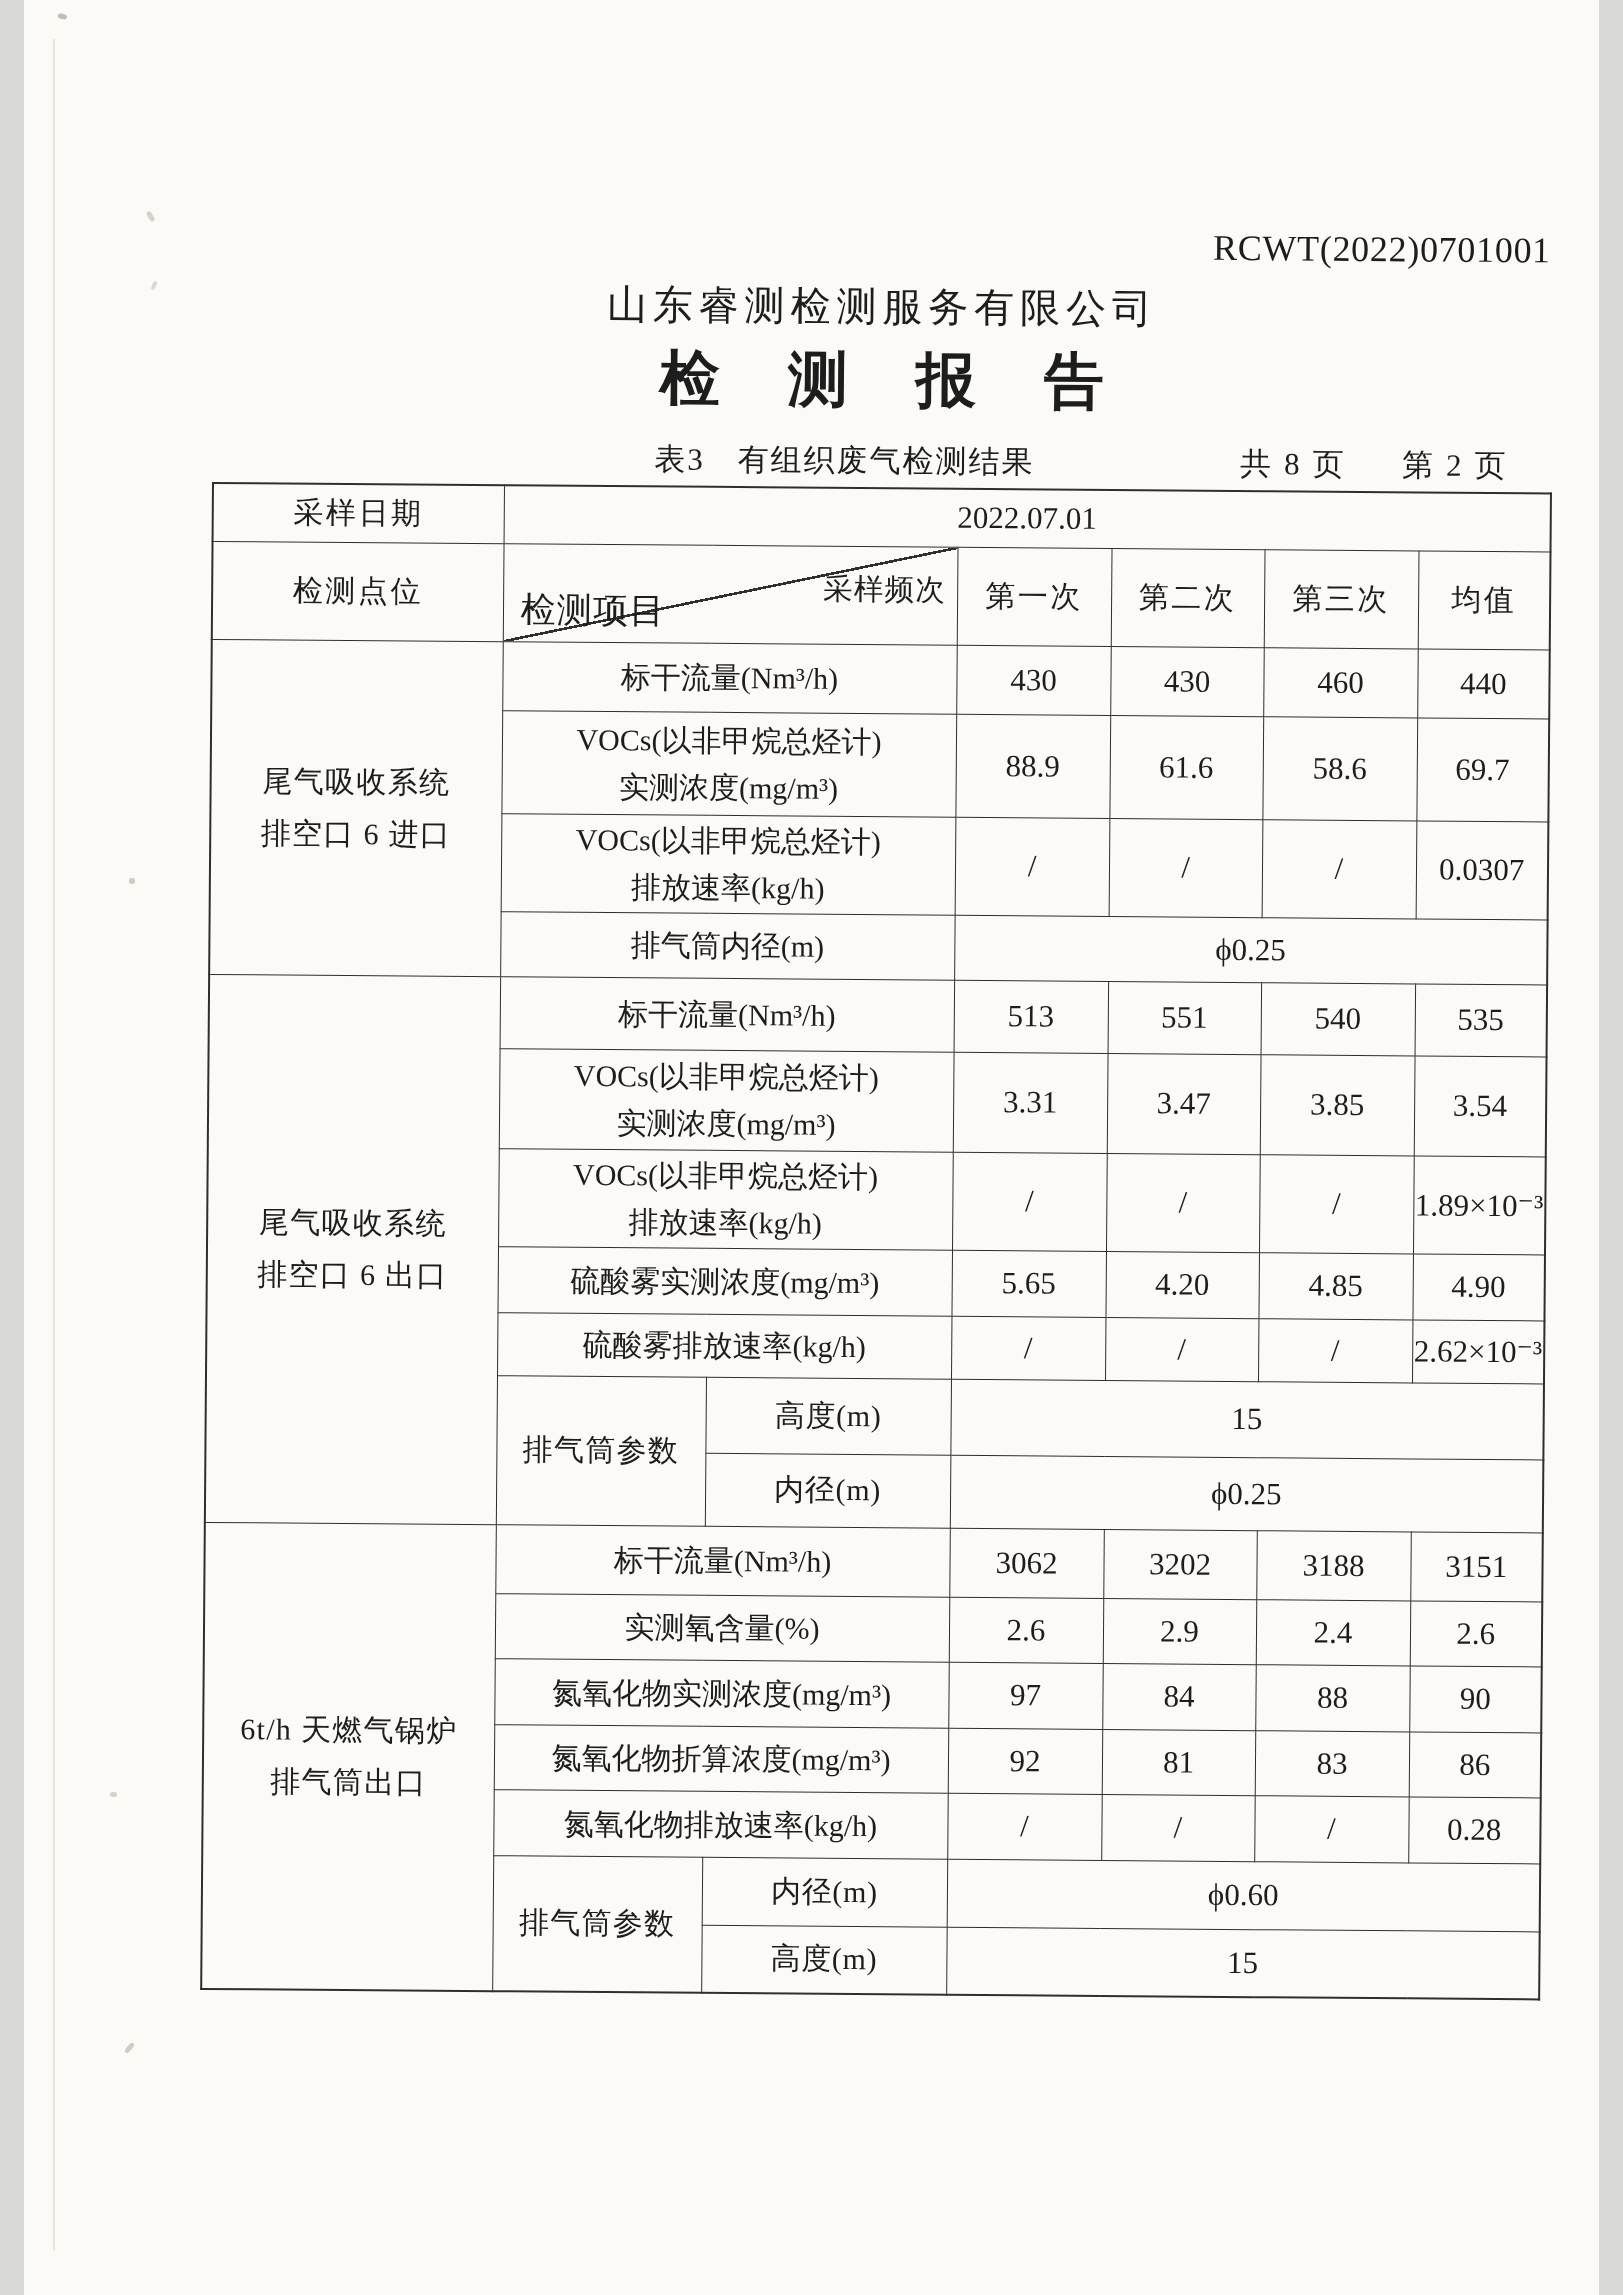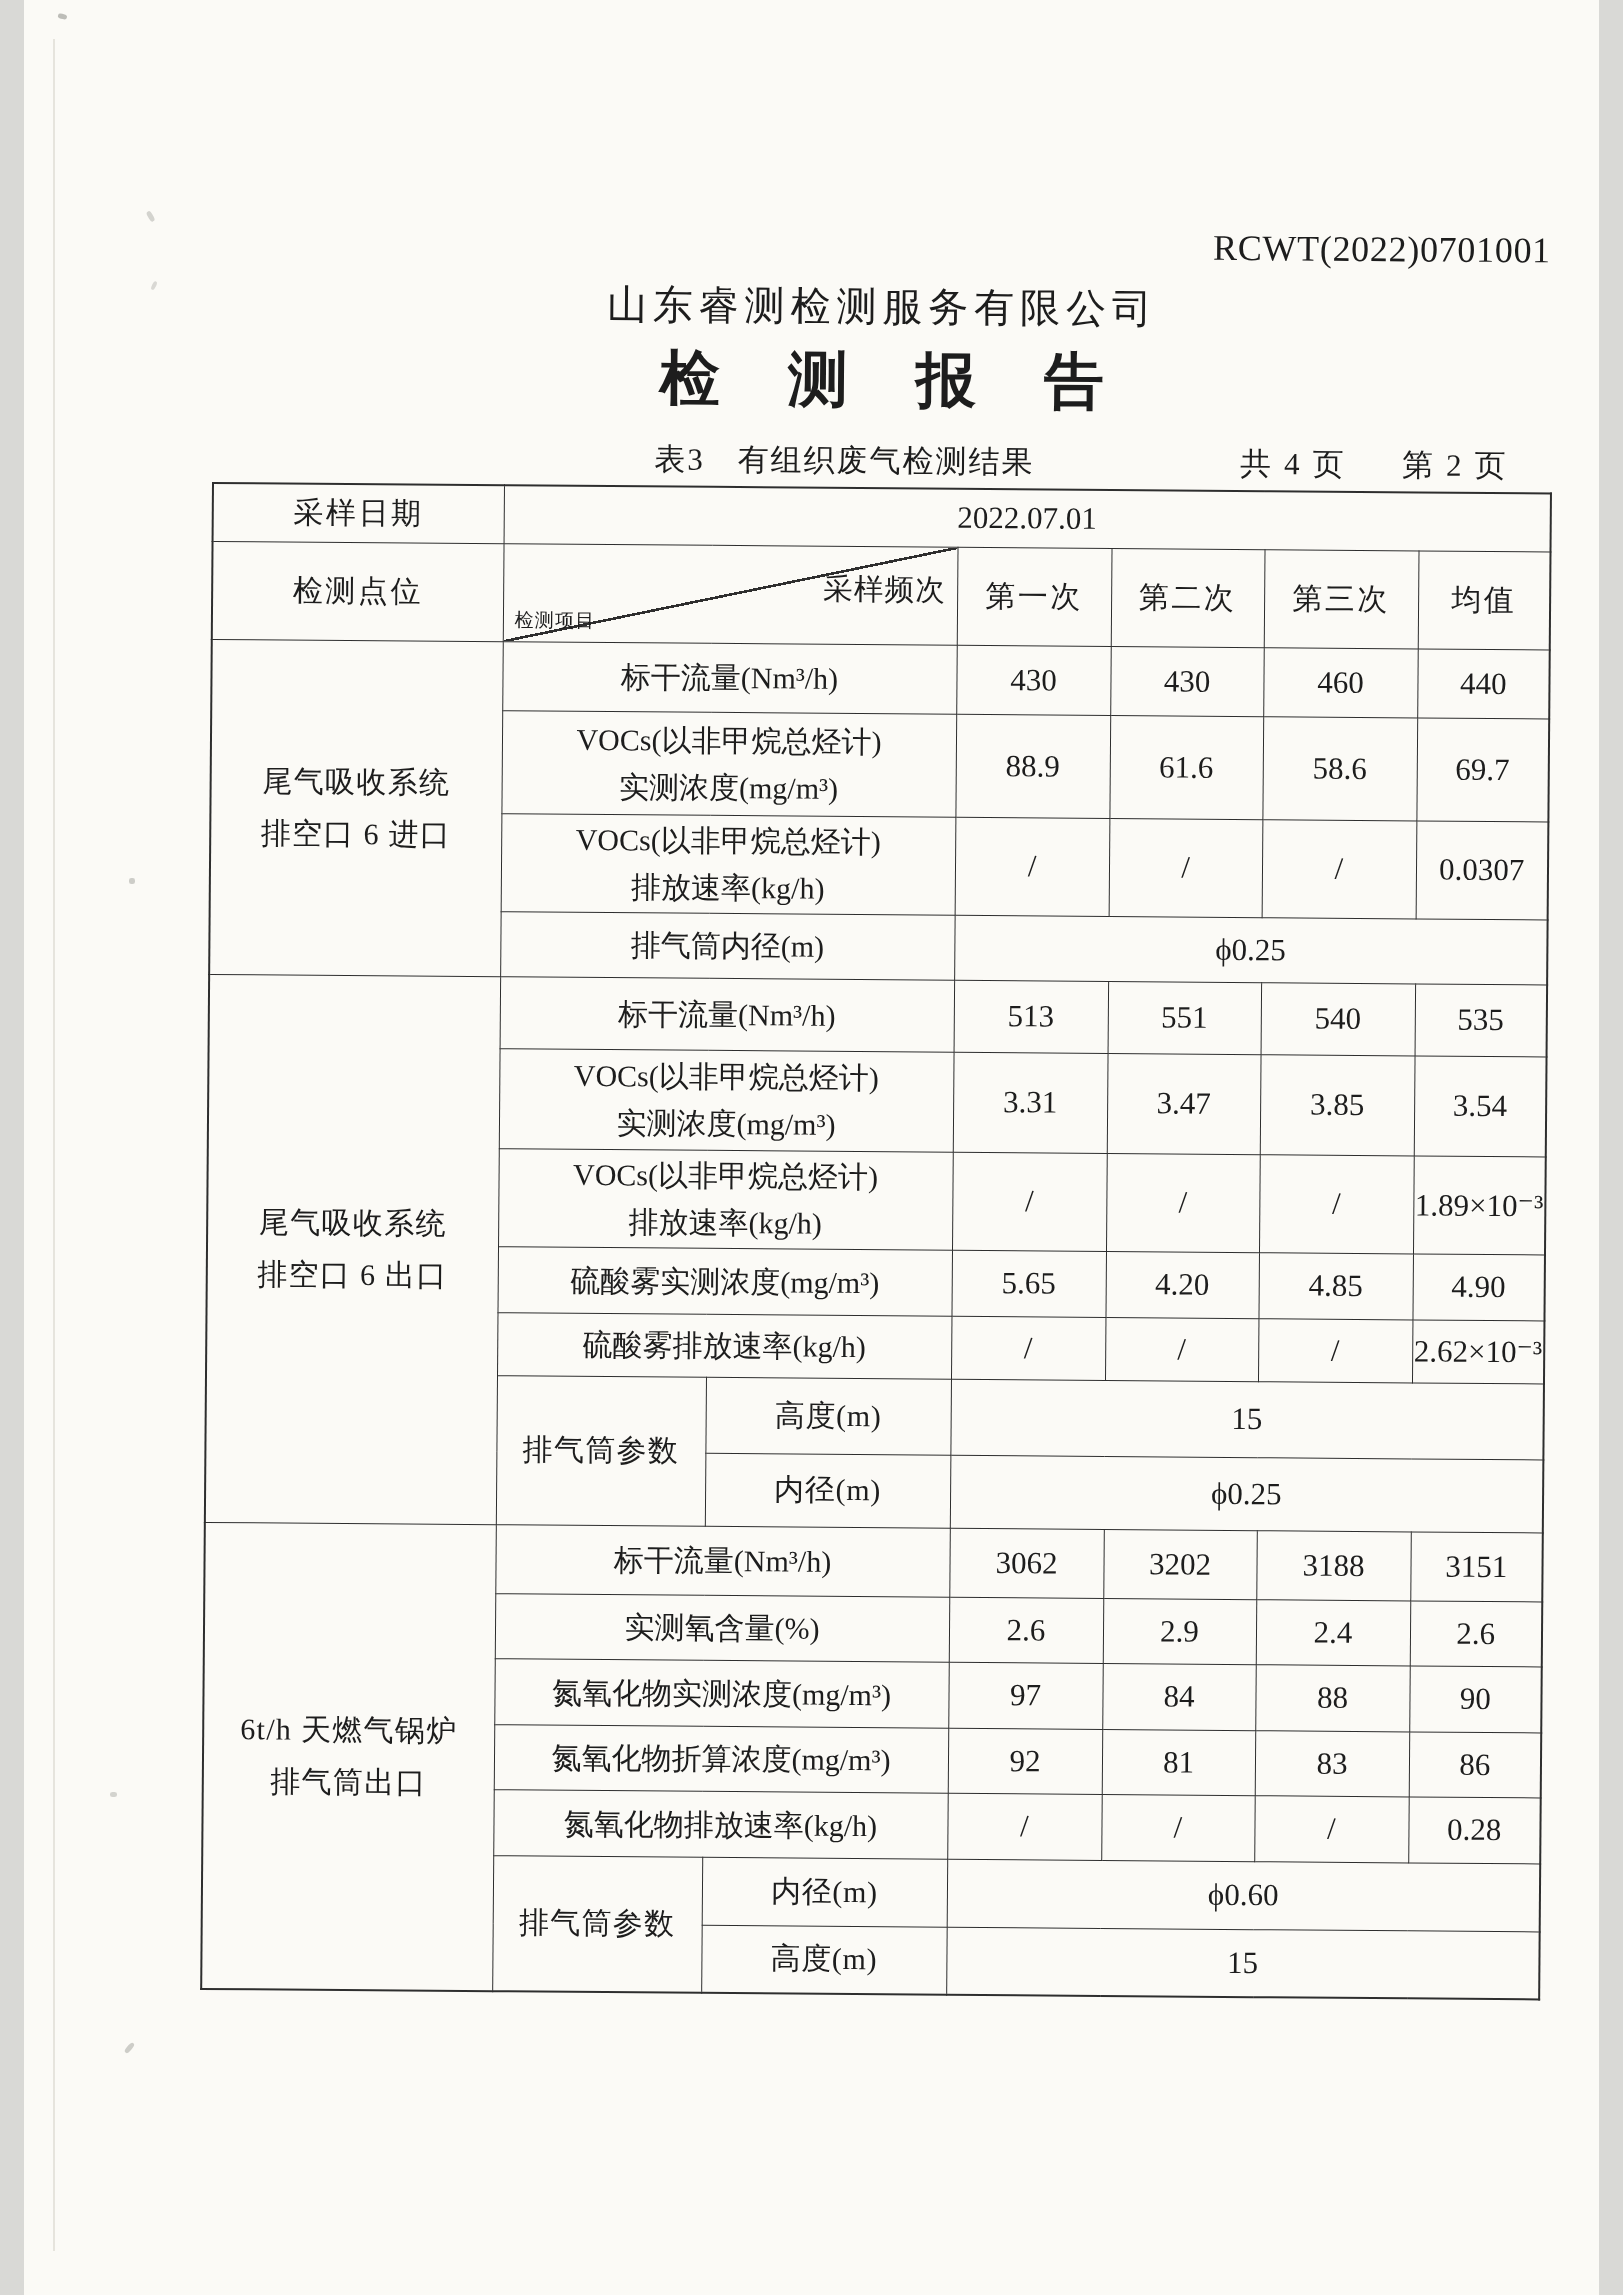--- a/index.html
+++ b/index.html
@@ -66,21 +66,21 @@
   td.diag { position:relative; }
   td.diag::before {
     content:""; position:absolute; inset:0;
     background:linear-gradient(to bottom right,
       transparent calc(50% - 1.3px),
       #2e2e2e calc(50% - 1.3px),
       #2e2e2e calc(50% + 1.3px),
       transparent calc(50% + 1.3px));
   }
   .diag-top    { position:absolute; top:23px; right:10.5px; font-size:29.5px; letter-spacing:1.3px; }
-  .diag-bottom { position:absolute; bottom:7.9px; left:11px; font-size:19px; letter-spacing:1.3px; }
+  .diag-bottom { position:absolute; bottom:7.9px; left:17px; font-size:35px; letter-spacing:1.3px; }
 
   
   .edge-line {
     position:absolute; left:29px; top:39px; width:2px; height:2212px;
     background:#e6e4dd;
   }
   .speck { position:absolute; background:#8a8a85; border-radius:40%; opacity:0.55; }
   .speck.s1 { left:34px;  top:14.4px;   width:9.2px; height:4.6px;  transform:rotate(15deg); }
   .speck.s2 { left:124px; top:211px;  width:4.6px;  height:10.5px; transform:rotate(-30deg); opacity:.35;}
   .speck.s3 { left:128px; top:281px;  width:3.9px;  height:9.2px; transform:rotate(25deg);  opacity:.3;}
@@ -102,21 +102,21 @@
 
   <div class="sheet">
 
     <div class="report-no">RCWT(2022)0701001</div>
     <div class="company">山东睿测检测服务有限公司</div>
     <div class="title">检 测 报 告</div>
 
     <div class="caption-row">
       <span class="caption">表3　有组织废气检测结果</span>
       <span class="pagination">
-        <span>共 4 页</span>
+        <span>共 8 页</span>
         <span>第 2 页</span>
       </span>
     </div>
 
     <table class="report-table">
       <colgroup>
         <col style="width:291px">
           <col style="width:209px">
           <col style="width:245px">
         <col style="width:154px">

